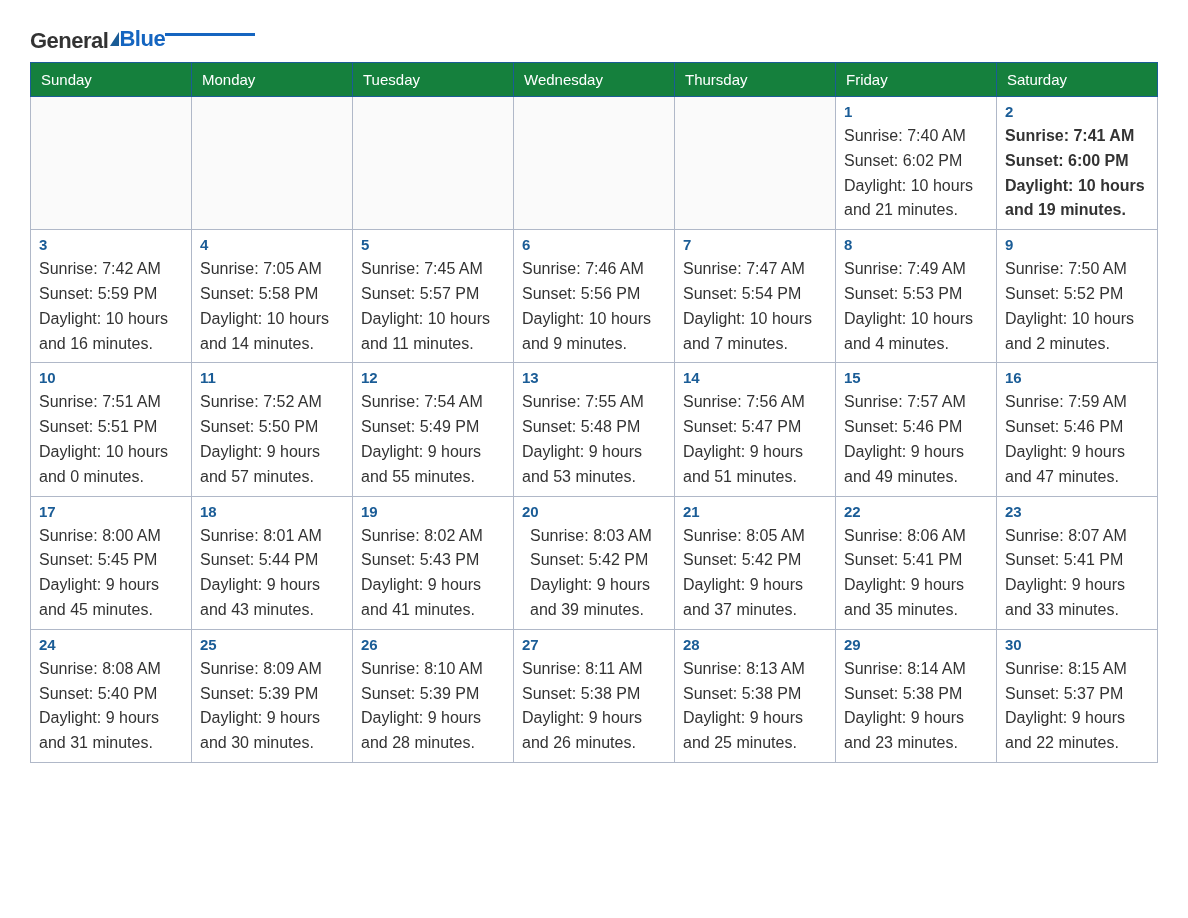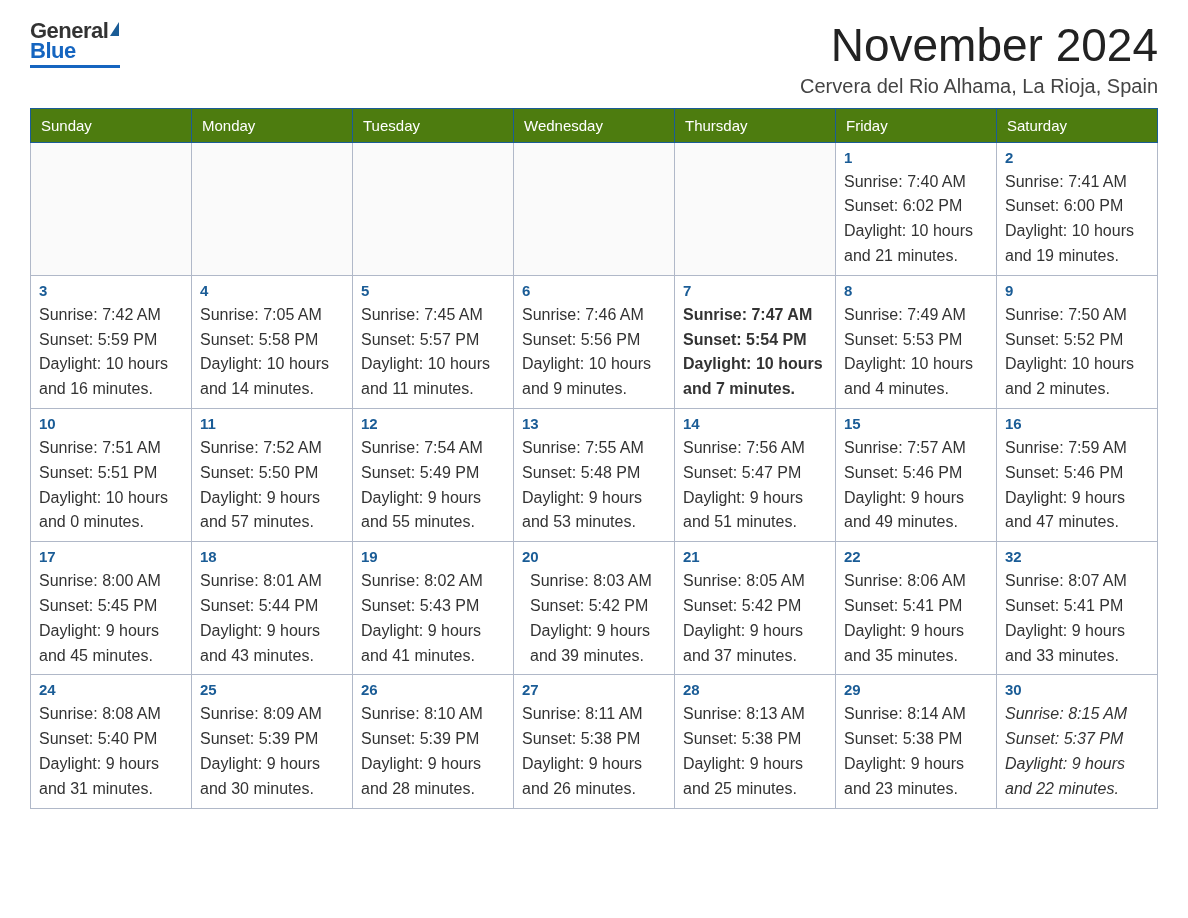--- a/index.html
+++ b/index.html
@@ -10,22 +10,22 @@
       color: #333;
     }
     .header {
       display: flex;
       justify-content: space-between;
       align-items: flex-start;
       margin-bottom: 10px;
     }
     .logo {
       display: flex;
-      flex-direction: column;
       align-items: flex-start;
+      margin-top: 10px;
     }
     .logo-general {
       font-size: 22px;
       font-weight: bold;
       color: #333;
       letter-spacing: -0.5px;
       line-height: 1;
     }
     .logo-blue {
       font-size: 22px;
@@ -56,21 +56,21 @@
       color: #444;
       margin-top: 4px;
     }
     .calendar {
       width: 100%;
       border-collapse: collapse;
       margin-top: 10px;
       table-layout: fixed;
     }
     .calendar thead th {
-      background: #4d7c0f;
+      background: #15803d;
       color: #fff;
       font-size: 15px;
       font-weight: normal;
       padding: 8px 10px;
       text-align: left;
       border: 1px solid #1a5c96;
     }
     .calendar tbody td {
       border: 1px solid #b0b8c8;
       vertical-align: top;
@@ -105,24 +105,20 @@
   <div class="logo">
     <div style="display:flex; align-items:center;">
       <span class="logo-general">General</span>
       <span style="display:inline-block; width:0; height:0; border-left:9px solid transparent; border-right:0px solid transparent; border-bottom:14px solid #1a5c96; margin-left:2px; margin-top:-4px;"></span>
     </div>
     <div style="display:flex; align-items:flex-start; margin-top:-2px;">
       <span class="logo-blue">Blue</span>
     </div>
     <div class="logo-line"></div>
   </div>
-  <div class="title-area">
-    <div class="month-title">November 2024</div>
-    <div class="location">Cervera del Rio Alhama, La Rioja, Spain</div>
-  </div>
 </div>
 
 <table class="calendar">
   <thead>
     <tr>
     <th>Sunday</th>
         <th>Monday</th>
         <th>Tuesday</th>
         <th>Wednesday</th>
         <th>Thursday</th>
@@ -139,21 +135,21 @@
         <td class="empty-cell"></td>
         <td>
           <span class="day-number">1</span>
           <div class="day-info" style="white-space: pre-line;">Sunrise: 7:40 AM
 Sunset: 6:02 PM
 Daylight: 10 hours
 and 21 minutes.</div>
         </td>
         <td>
           <span class="day-number">2</span>
-          <div class="day-info" style="white-space: pre-line;">Sunrise: 7:41 AM
+          <div class="day-info" style="white-space: pre-line; font-weight: bold;">Sunrise: 7:41 AM
 Sunset: 6:00 PM
 Daylight: 10 hours
 and 19 minutes.</div>
         </td>
       </tr>
       <tr>
         <td>
           <span class="day-number">3</span>
           <div class="day-info" style="white-space: pre-line;">Sunrise: 7:42 AM
 Sunset: 5:59 PM
@@ -176,21 +172,21 @@
         </td>
         <td>
           <span class="day-number">6</span>
           <div class="day-info" style="white-space: pre-line;">Sunrise: 7:46 AM
 Sunset: 5:56 PM
 Daylight: 10 hours
 and 9 minutes.</div>
         </td>
         <td>
           <span class="day-number">7</span>
-          <div class="day-info" style="white-space: pre-line; font-weight: bold;">Sunrise: 7:47 AM
+          <div class="day-info" style="white-space: pre-line;">Sunrise: 7:47 AM
 Sunset: 5:54 PM
 Daylight: 10 hours
 and 7 minutes.</div>
         </td>
         <td>
           <span class="day-number">8</span>
           <div class="day-info" style="white-space: pre-line;">Sunrise: 7:49 AM
 Sunset: 5:53 PM
 Daylight: 10 hours
 and 4 minutes.</div>
@@ -291,21 +287,21 @@
 and 37 minutes.</div>
         </td>
         <td>
           <span class="day-number">22</span>
           <div class="day-info" style="white-space: pre-line;">Sunrise: 8:06 AM
 Sunset: 5:41 PM
 Daylight: 9 hours
 and 35 minutes.</div>
         </td>
         <td>
-          <span class="day-number">32</span>
+          <span class="day-number">23</span>
           <div class="day-info" style="white-space: pre-line;">Sunrise: 8:07 AM
 Sunset: 5:41 PM
 Daylight: 9 hours
 and 33 minutes.</div>
         </td>
       </tr>
       <tr>
         <td>
           <span class="day-number">24</span>
           <div class="day-info" style="white-space: pre-line;">Sunrise: 8:08 AM
@@ -343,20 +339,20 @@
         </td>
         <td>
           <span class="day-number">29</span>
           <div class="day-info" style="white-space: pre-line;">Sunrise: 8:14 AM
 Sunset: 5:38 PM
 Daylight: 9 hours
 and 23 minutes.</div>
         </td>
         <td>
           <span class="day-number">30</span>
-          <div class="day-info" style="white-space: pre-line; font-style: italic;">Sunrise: 8:15 AM
+          <div class="day-info" style="white-space: pre-line;">Sunrise: 8:15 AM
 Sunset: 5:37 PM
 Daylight: 9 hours
 and 22 minutes.</div>
         </td>
       </tr>
     </tbody>
 </table>
 
 </body></html>

